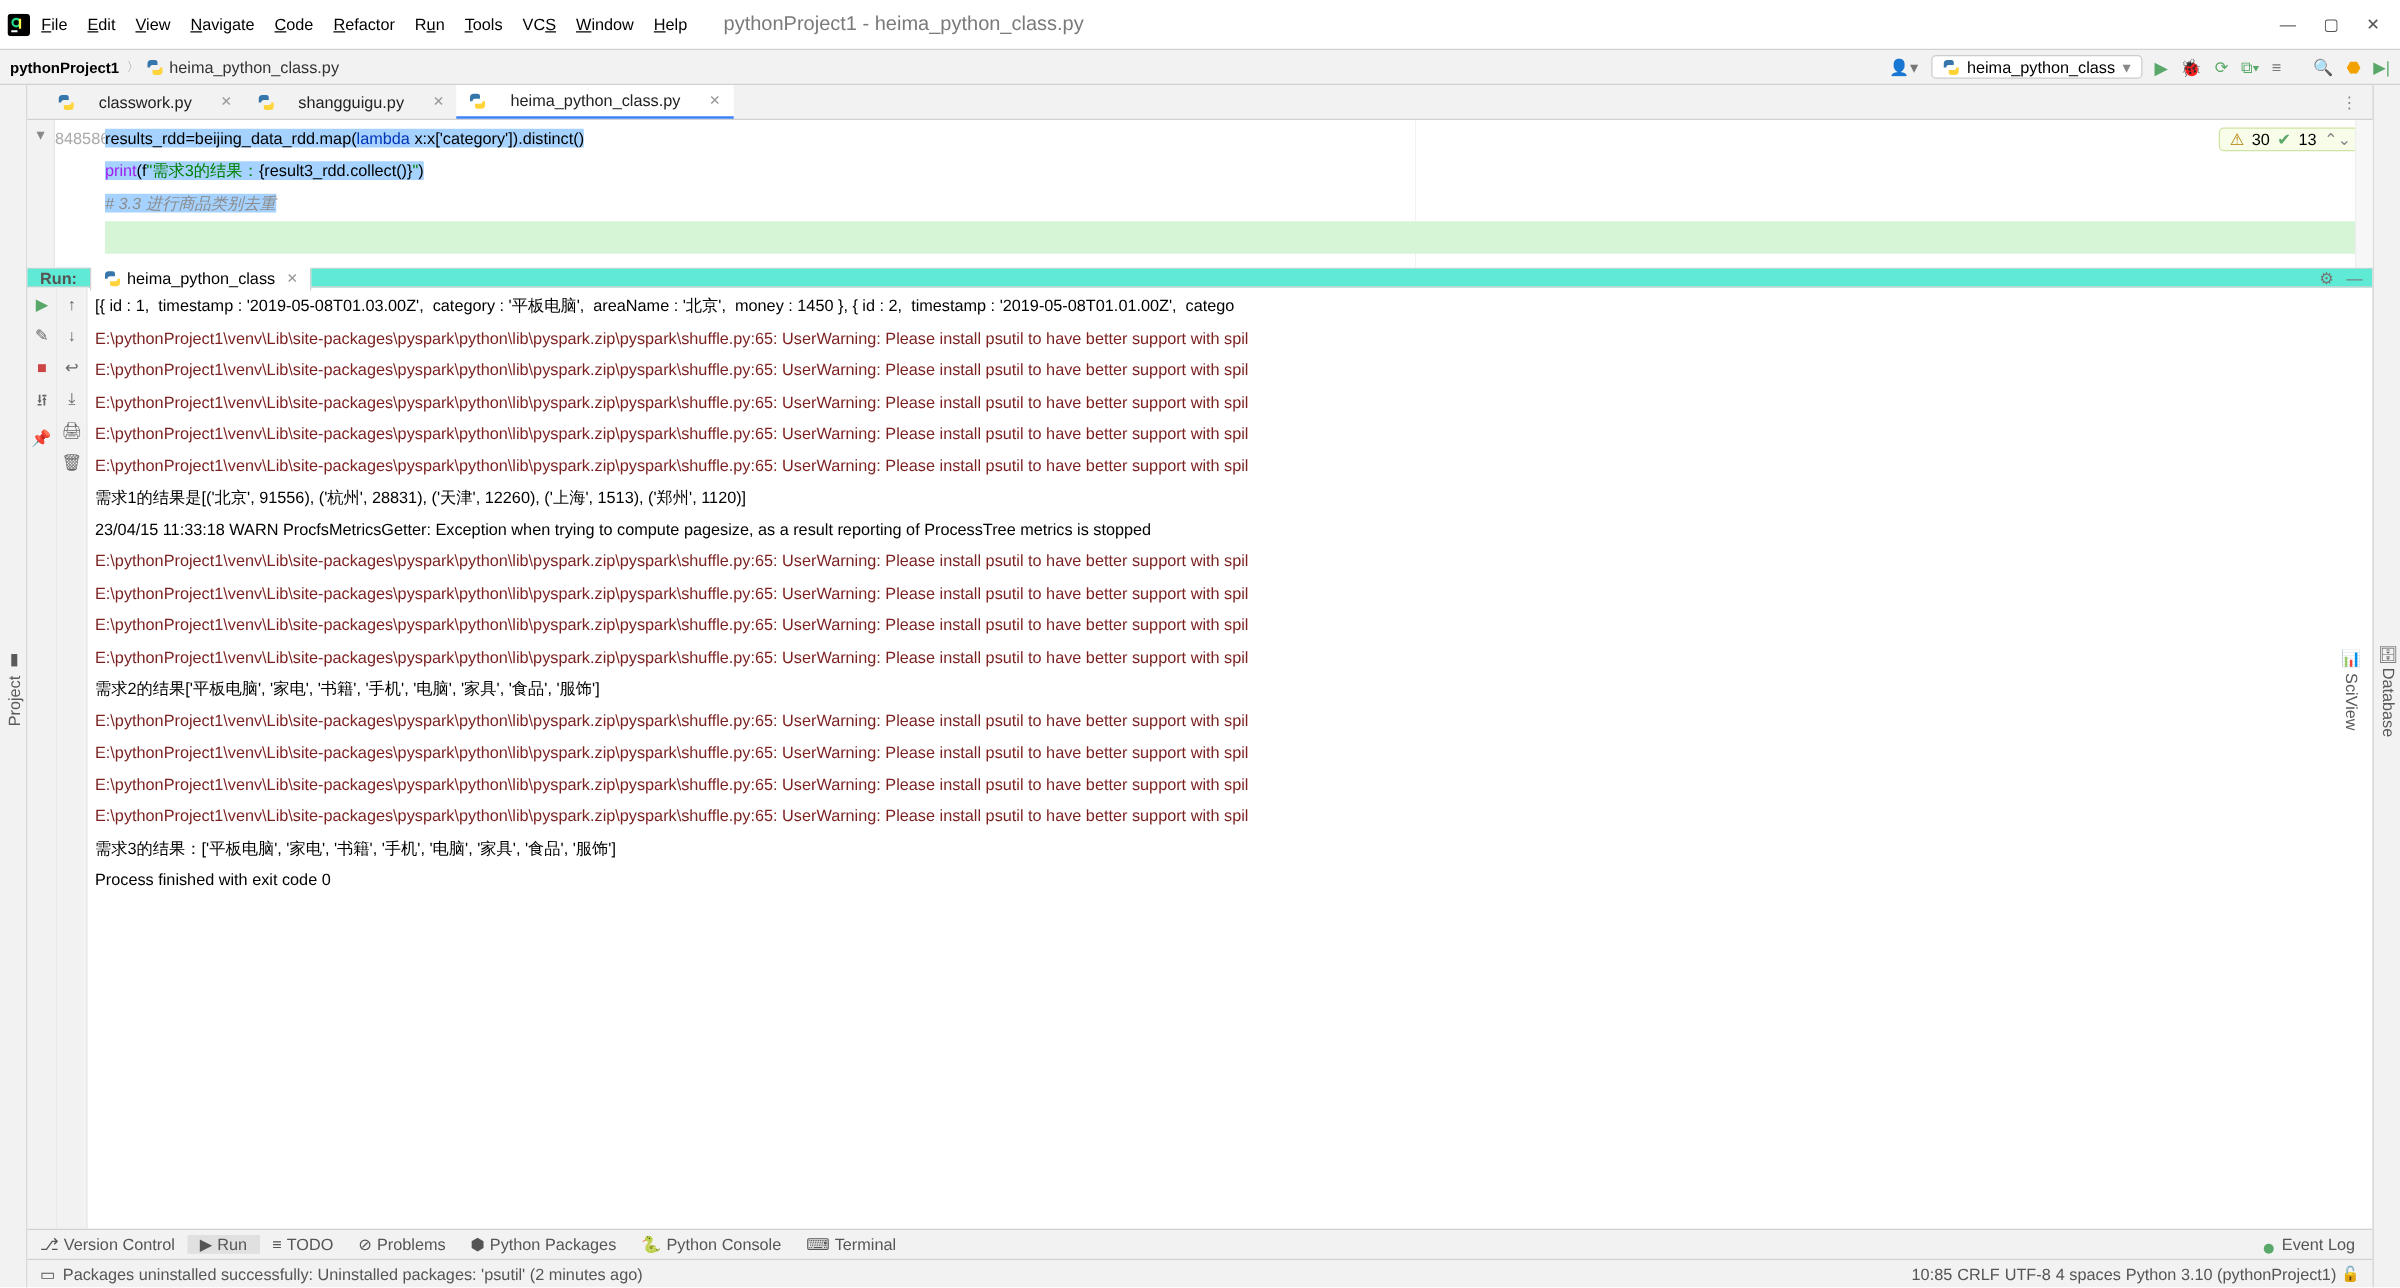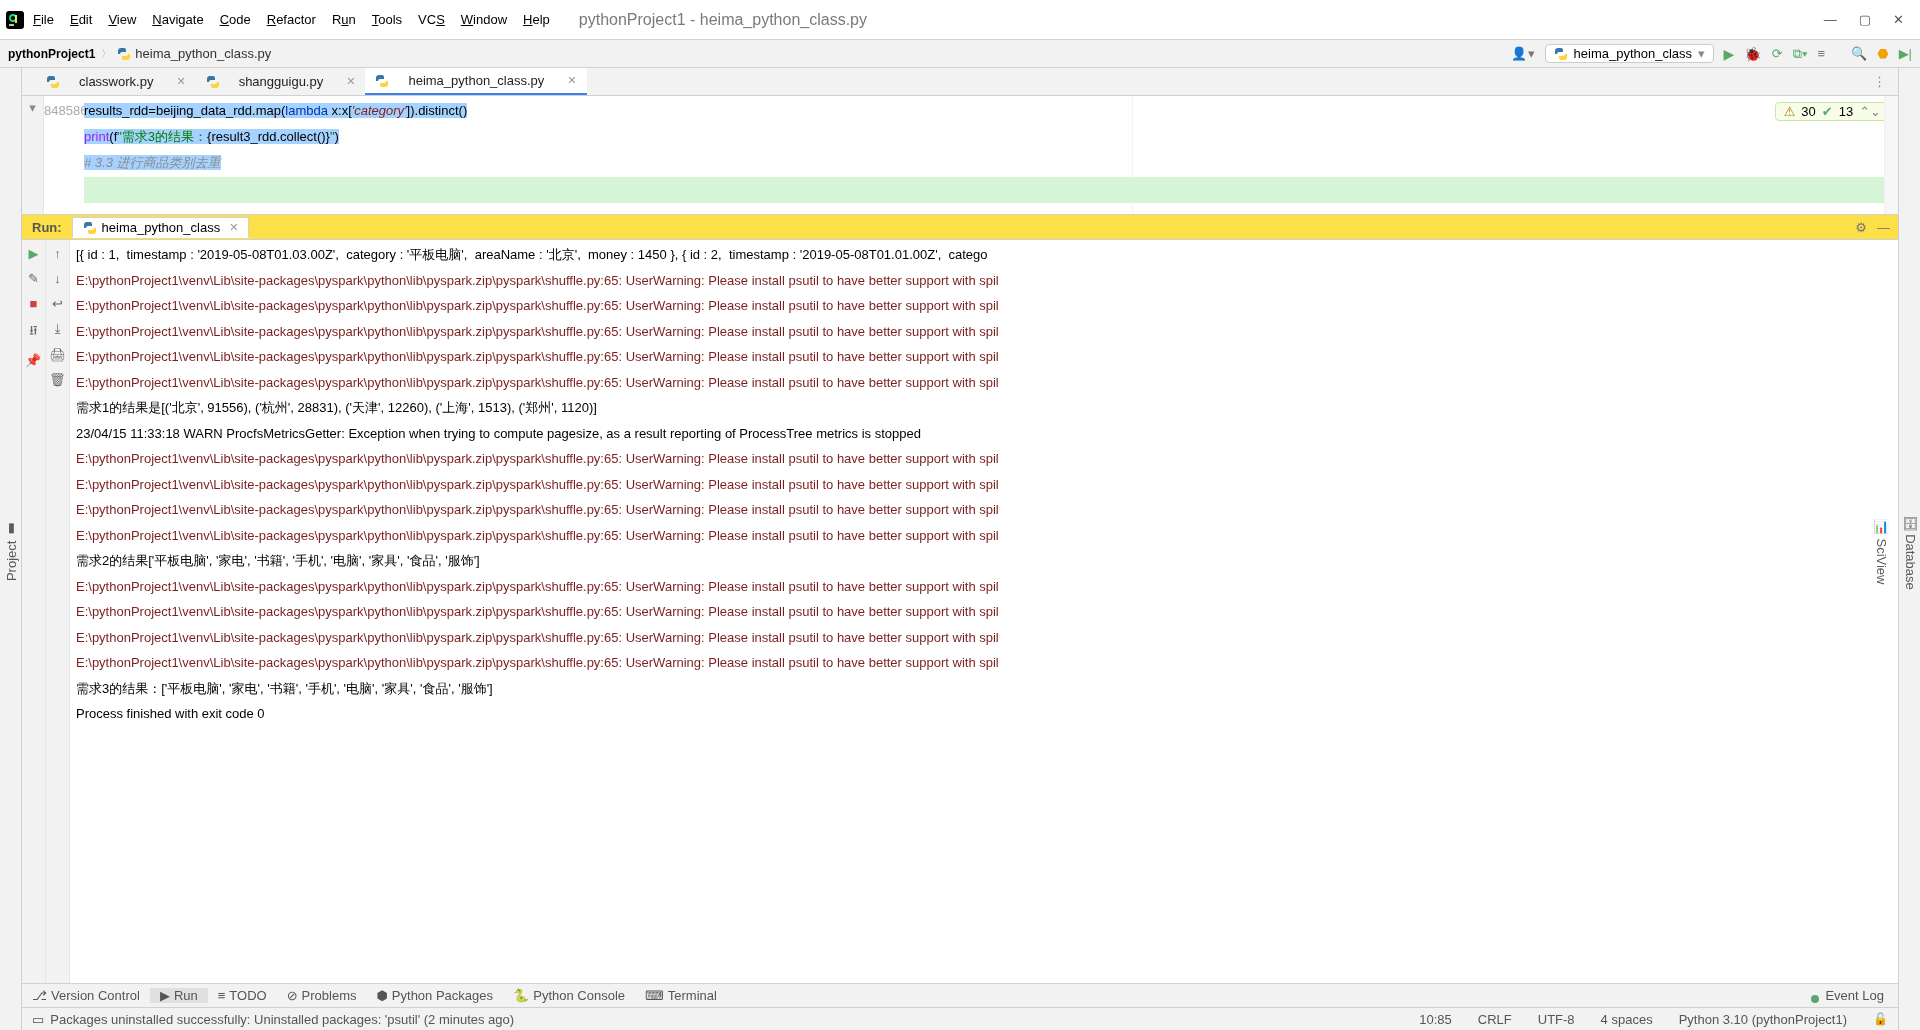--- a/index.html
+++ b/index.html
@@ -33,45 +33,45 @@
 .editor { position: relative; background: #fff; height: 118px; display: flex; }
 .editor .margin { width: 22px; background: #f2f2f2; border-right: 1px solid #e6e6e6; }
 .editor .linenos { width: 40px; color: #aaa; font-family: Consolas, monospace; font-size: 14px; text-align: right; padding: 2px 6px 0 0; display: flex; flex-direction: row; line-height: 26px; }
 .editor .code { flex: 1; font-family: Consolas, monospace; font-size: 15px; line-height: 26px; padding-top: 2px; overflow-x: hidden; background: linear-gradient(to right, #fff 0, #fff 1048px, #f2f2f2 1048px, #f2f2f2 1049px, #fff 1049px); }
 .editor .row { white-space: pre; }
 .editor .sel { background: #a6d2ff; display: inline; }
 .editor .hl-add { background: #d6f5d6; display: inline-block; width: 100%; }
 .editor .kw { color: #0033b3; }
 .editor .fn { color: #a020f0; }
 .editor .str { color: #008000; }
-.editor .key { color: #7f1d1d; font-style: italic; }
+.editor .key { color: #000000; }
 .editor .cmt { color: #8c8c8c; font-style: italic; }
 .editor .lit { color: #000; }
 .editor .inspect { position: absolute; top: 6px; right: 8px; background: #f7fde8; border: 1px solid #cde4a6; border-radius: 4px; padding: 1px 8px; display: flex; align-items: center; gap: 6px; font-size: 12px; }
 .editor .inspect .warn { color: #b07d00; }
 .editor .inspect .chk { color: #59a869; }
 .editor .scrollstrip { width: 14px; background: #f7f7f7; border-left: 1px solid #eee; position: relative; }
-.runhdr { height: 26px; background: #fde047; border-top: 1px solid #d1d1d1; border-bottom: 1px solid #d1d1d1; display: flex; align-items: center; font-size: 12px; }
+.runhdr { height: 16px; background: #5eead4; border-top: 1px solid #d1d1d1; border-bottom: 1px solid #d1d1d1; display: flex; align-items: center; font-size: 12px; }
 .runhdr .lbl { padding: 0 10px; font-weight: bold; color: #555; }
 .runhdr .runtab { background: #fff; padding: 2px 10px; border: 1px solid #d1d1d1; border-bottom: 1px solid #fff; margin-bottom: -1px; display: flex; align-items: center; gap: 5px; }
 .runhdr .runtab .x { color: #999; font-size: 11px; margin-left: 4px; }
 .runhdr .rsettings { margin-left: auto; padding: 0 8px; display: flex; gap: 10px; color: #777; }
 .runbody { flex: 1; display: flex; min-height: 0; }
 .runleft { width: 24px; background: #f2f2f2; border-right: 1px solid #e6e6e6; display: flex; flex-direction: column; align-items: center; padding-top: 6px; gap: 10px; color: #666; font-size: 13px; }
 .runleft2 { width: 24px; background: #f2f2f2; border-right: 1px solid #e6e6e6; display: flex; flex-direction: column; align-items: center; padding-top: 6px; gap: 10px; color: #666; font-size: 13px; }
 .console { flex: 1; overflow: auto; font-family: Consolas, "Courier New", monospace; font-size: 15px; line-height: 25.5px; padding: 2px 0 0 6px; white-space: pre; }
 .console .err { color: #7b1f1f; }
 .console .norm { color: #000; }
 .bottomtabs { height: 24px; background: #f2f2f2; border-top: 1px solid #d1d1d1; display: flex; align-items: center; font-size: 11px; color: #555; }
 .bottomtabs .bt { padding: 0 10px; display: flex; align-items: center; gap: 4px; }
 .bottomtabs .bt.active { background: #e0e0e0; }
 .bottomtabs .evlog { margin-left: auto; padding-right: 14px; display: flex; align-items: flex-end; gap: 6px; }
 .bottomtabs .evlog .dot { width: 8px; height: 8px; background: #59a869; border-radius: 50%; display: inline-block; }
 .statusbar { height: 23px; background: #f2f2f2; border-top: 1px solid #d1d1d1; display: flex; align-items: center; font-size: 11px; color: #555; padding: 0 10px; }
-.statusbar .sright { margin-left: auto; display: flex; gap: 26px; align-items: center; }
+.statusbar .sright { margin-left: auto; display: flex; gap: 4px; align-items: center; }
 .statusbar .lock { font-size: 12px; }
 svg.pycharm-logo { width: 18px; height: 18px; }
 </style>
 </head>
 <body>
 
 <div class="menubar">
   <svg class="pycharm-logo" viewBox="0 0 18 18">
       <rect width="18" height="18" rx="3" fill="#000"></rect>
       <path d="M3 14h5" stroke="#fff" stroke-width="1.5"></path>

